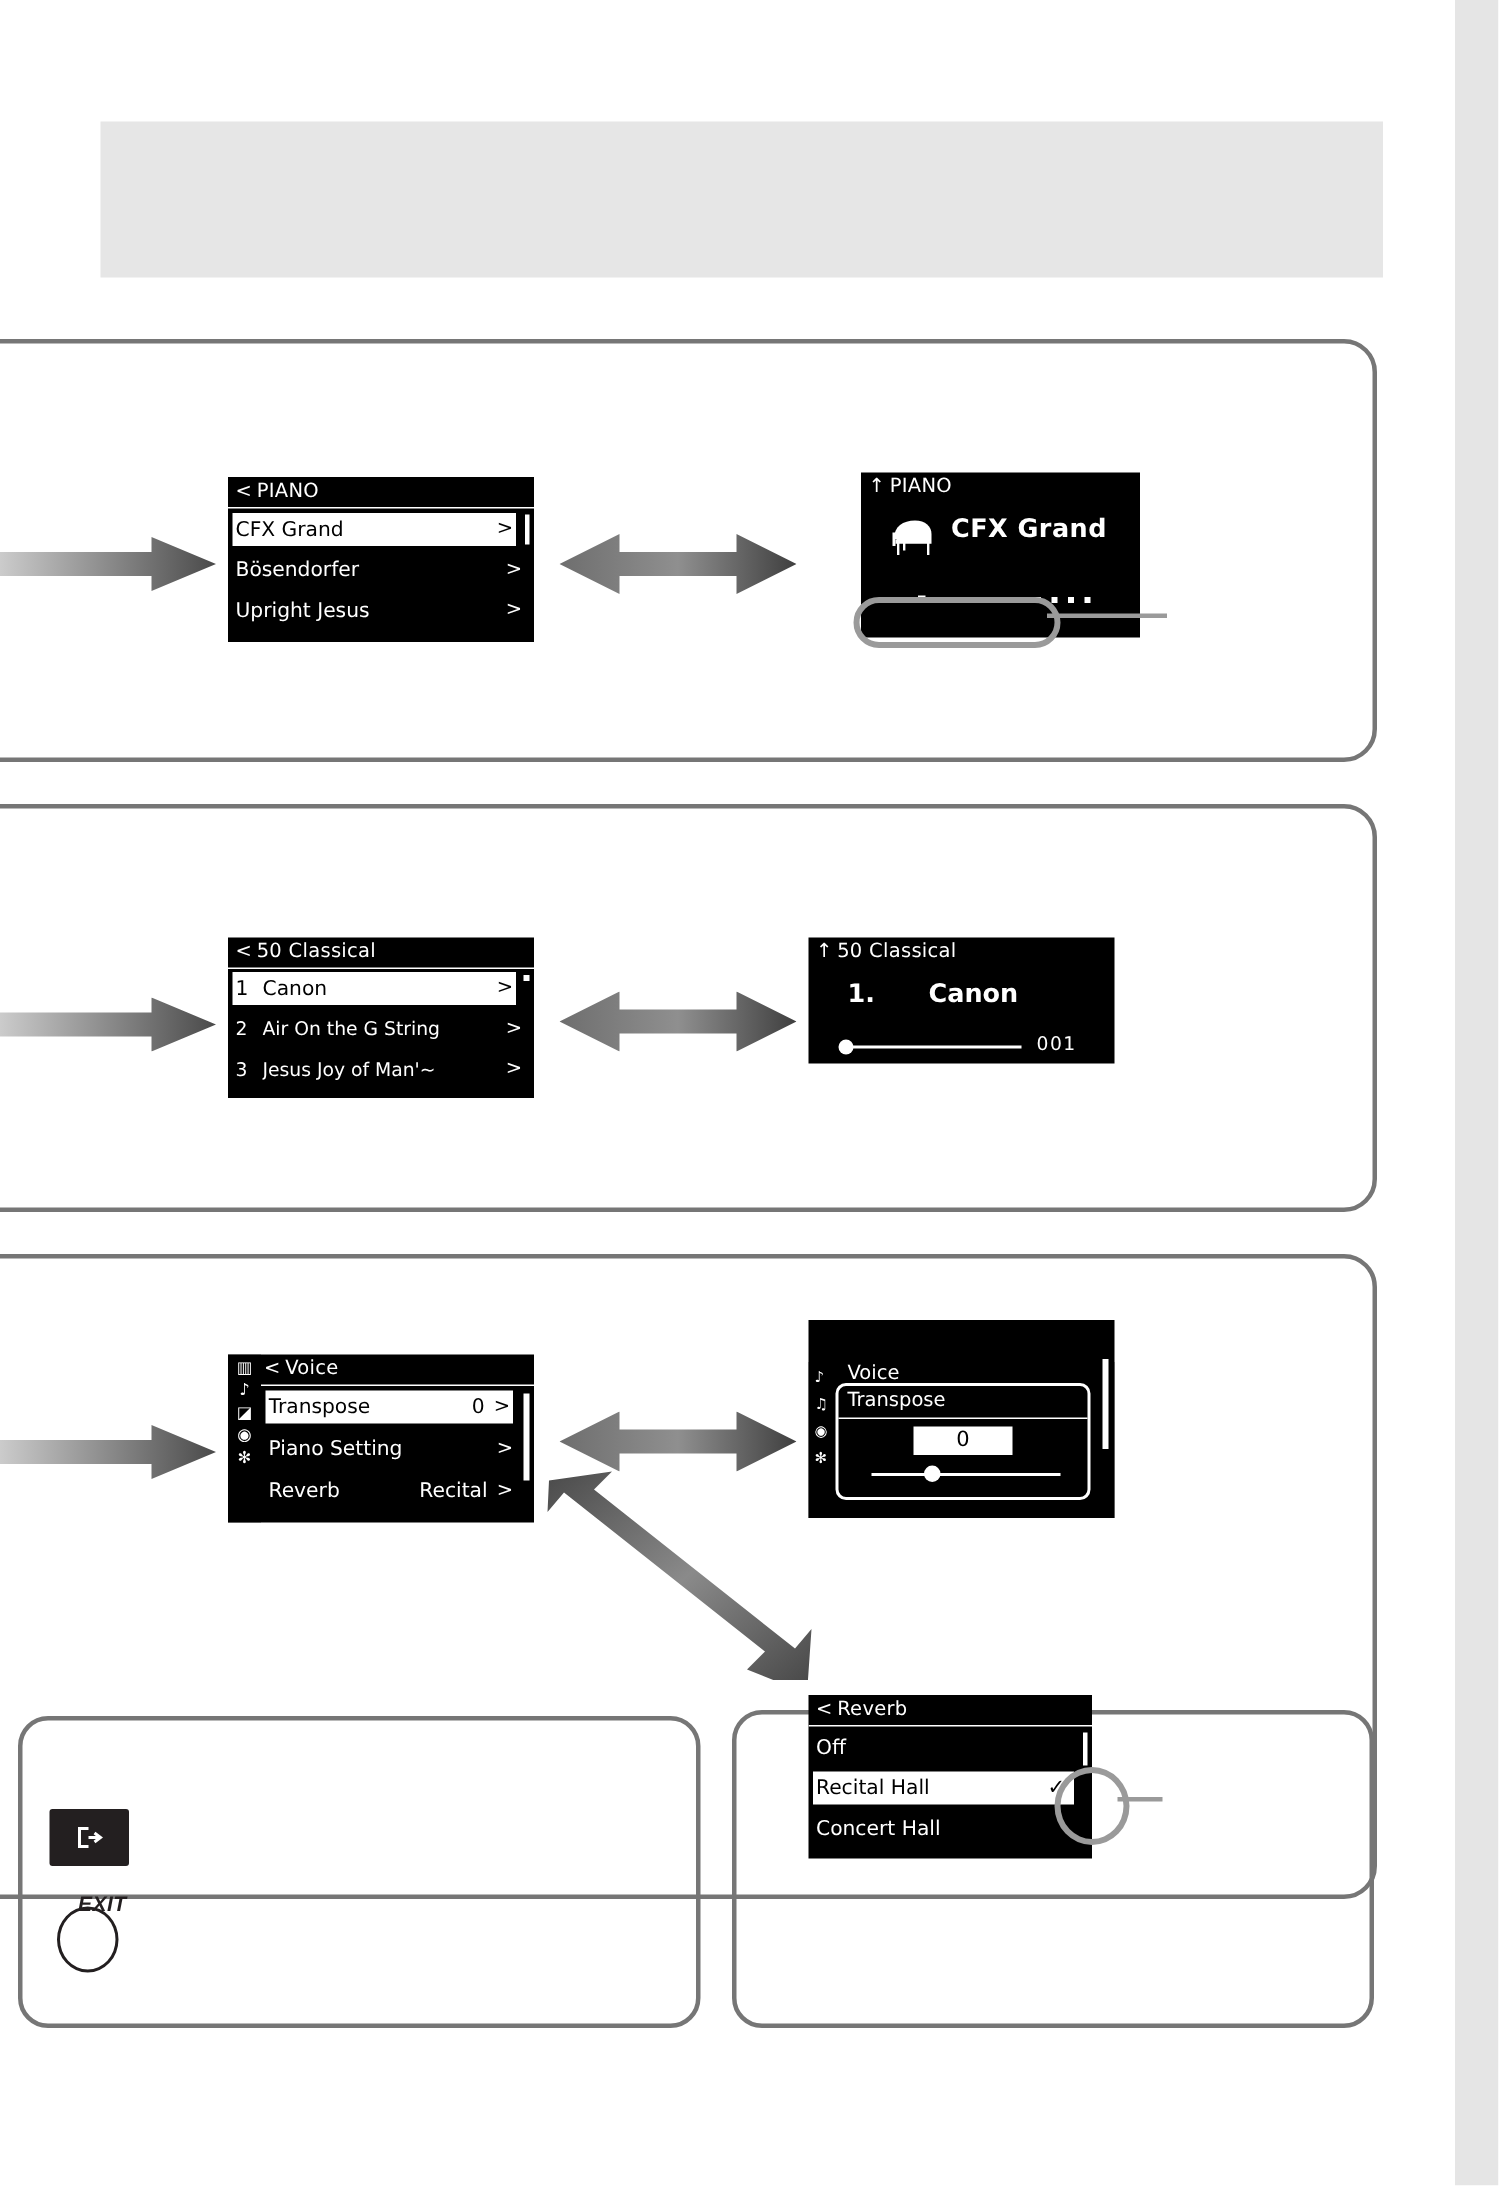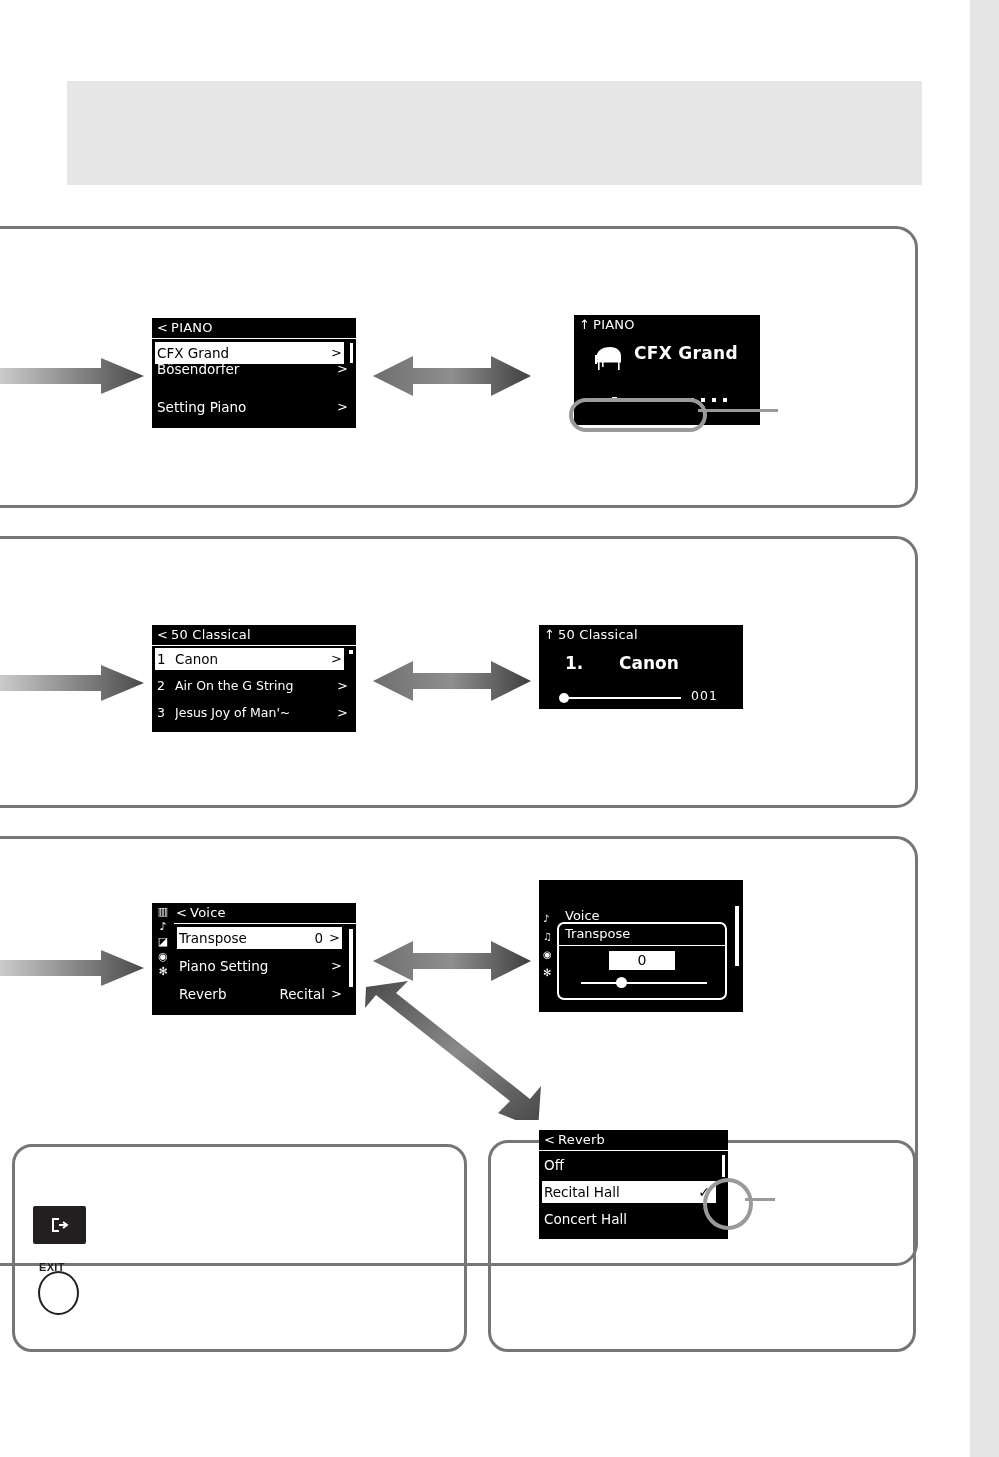--- a/index.html
+++ b/index.html
@@ -155,22 +155,22 @@
   
   .exit-key{
     position:absolute;left:33px;top:1206px;width:53px;height:38px;
     background:#231f20;border-radius:2px;
   }
   .exit-glyph{
     position:absolute;left:0;top:0;width:100%;height:100%;
     display:flex;align-items:center;justify-content:center;
   }
   .exit-label{
-    position:absolute;left:39px;top:1261px;font-size:11px;font-weight:bold;
-    color:#231f20;letter-spacing:.3px;
+    position:absolute;left:52px;top:1261px;font-size:14px;font-weight:bold;
+    color:#231f20;letter-spacing:.3px;font-style:italic;
   }
   .exit-circle{
     position:absolute;left:38px;top:1271px;width:37px;height:40px;
     border:2px solid #231f20;border-radius:50%;
   }
 </style>
 </head>
 <body>
 
 <div class="right-strip"></div>
@@ -233,26 +233,26 @@
 
 <div class="lcd" id="scr-piano">
   <div class="lcd-title">
     <span class="caret">&lt;</span><span>PIANO</span>
   </div>
   <div class="lcd-sep"></div>
   <div class="lcd-row sel" style="top:24px;">
     <span class="lbl">CFX Grand</span>
     <span class="arrow">&gt;</span>
   </div>
-  <div class="lcd-row" style="top:40px;">
+  <div class="lcd-row" style="top:51px;">
     <span class="lbl">Bösendorfer</span>
     <span class="arrow">&gt;</span>
   </div>
   <div class="lcd-row" style="top:78px;">
-    <span class="lbl">Setting Piano</span>
+    <span class="lbl">Upright Jesus</span>
     <span class="arrow">&gt;</span>
   </div>
   <div class="sb" style="right:3px;top:25px;width:3px;height:20px;"></div>
 </div>
 
 <div class="lcd" id="scr-voice">
   <div class="lcd-title">
     <span class="caret">↑</span><span>PIANO</span>
   </div>
   <svg class="piano-ico" viewBox="0 0 30 26">

